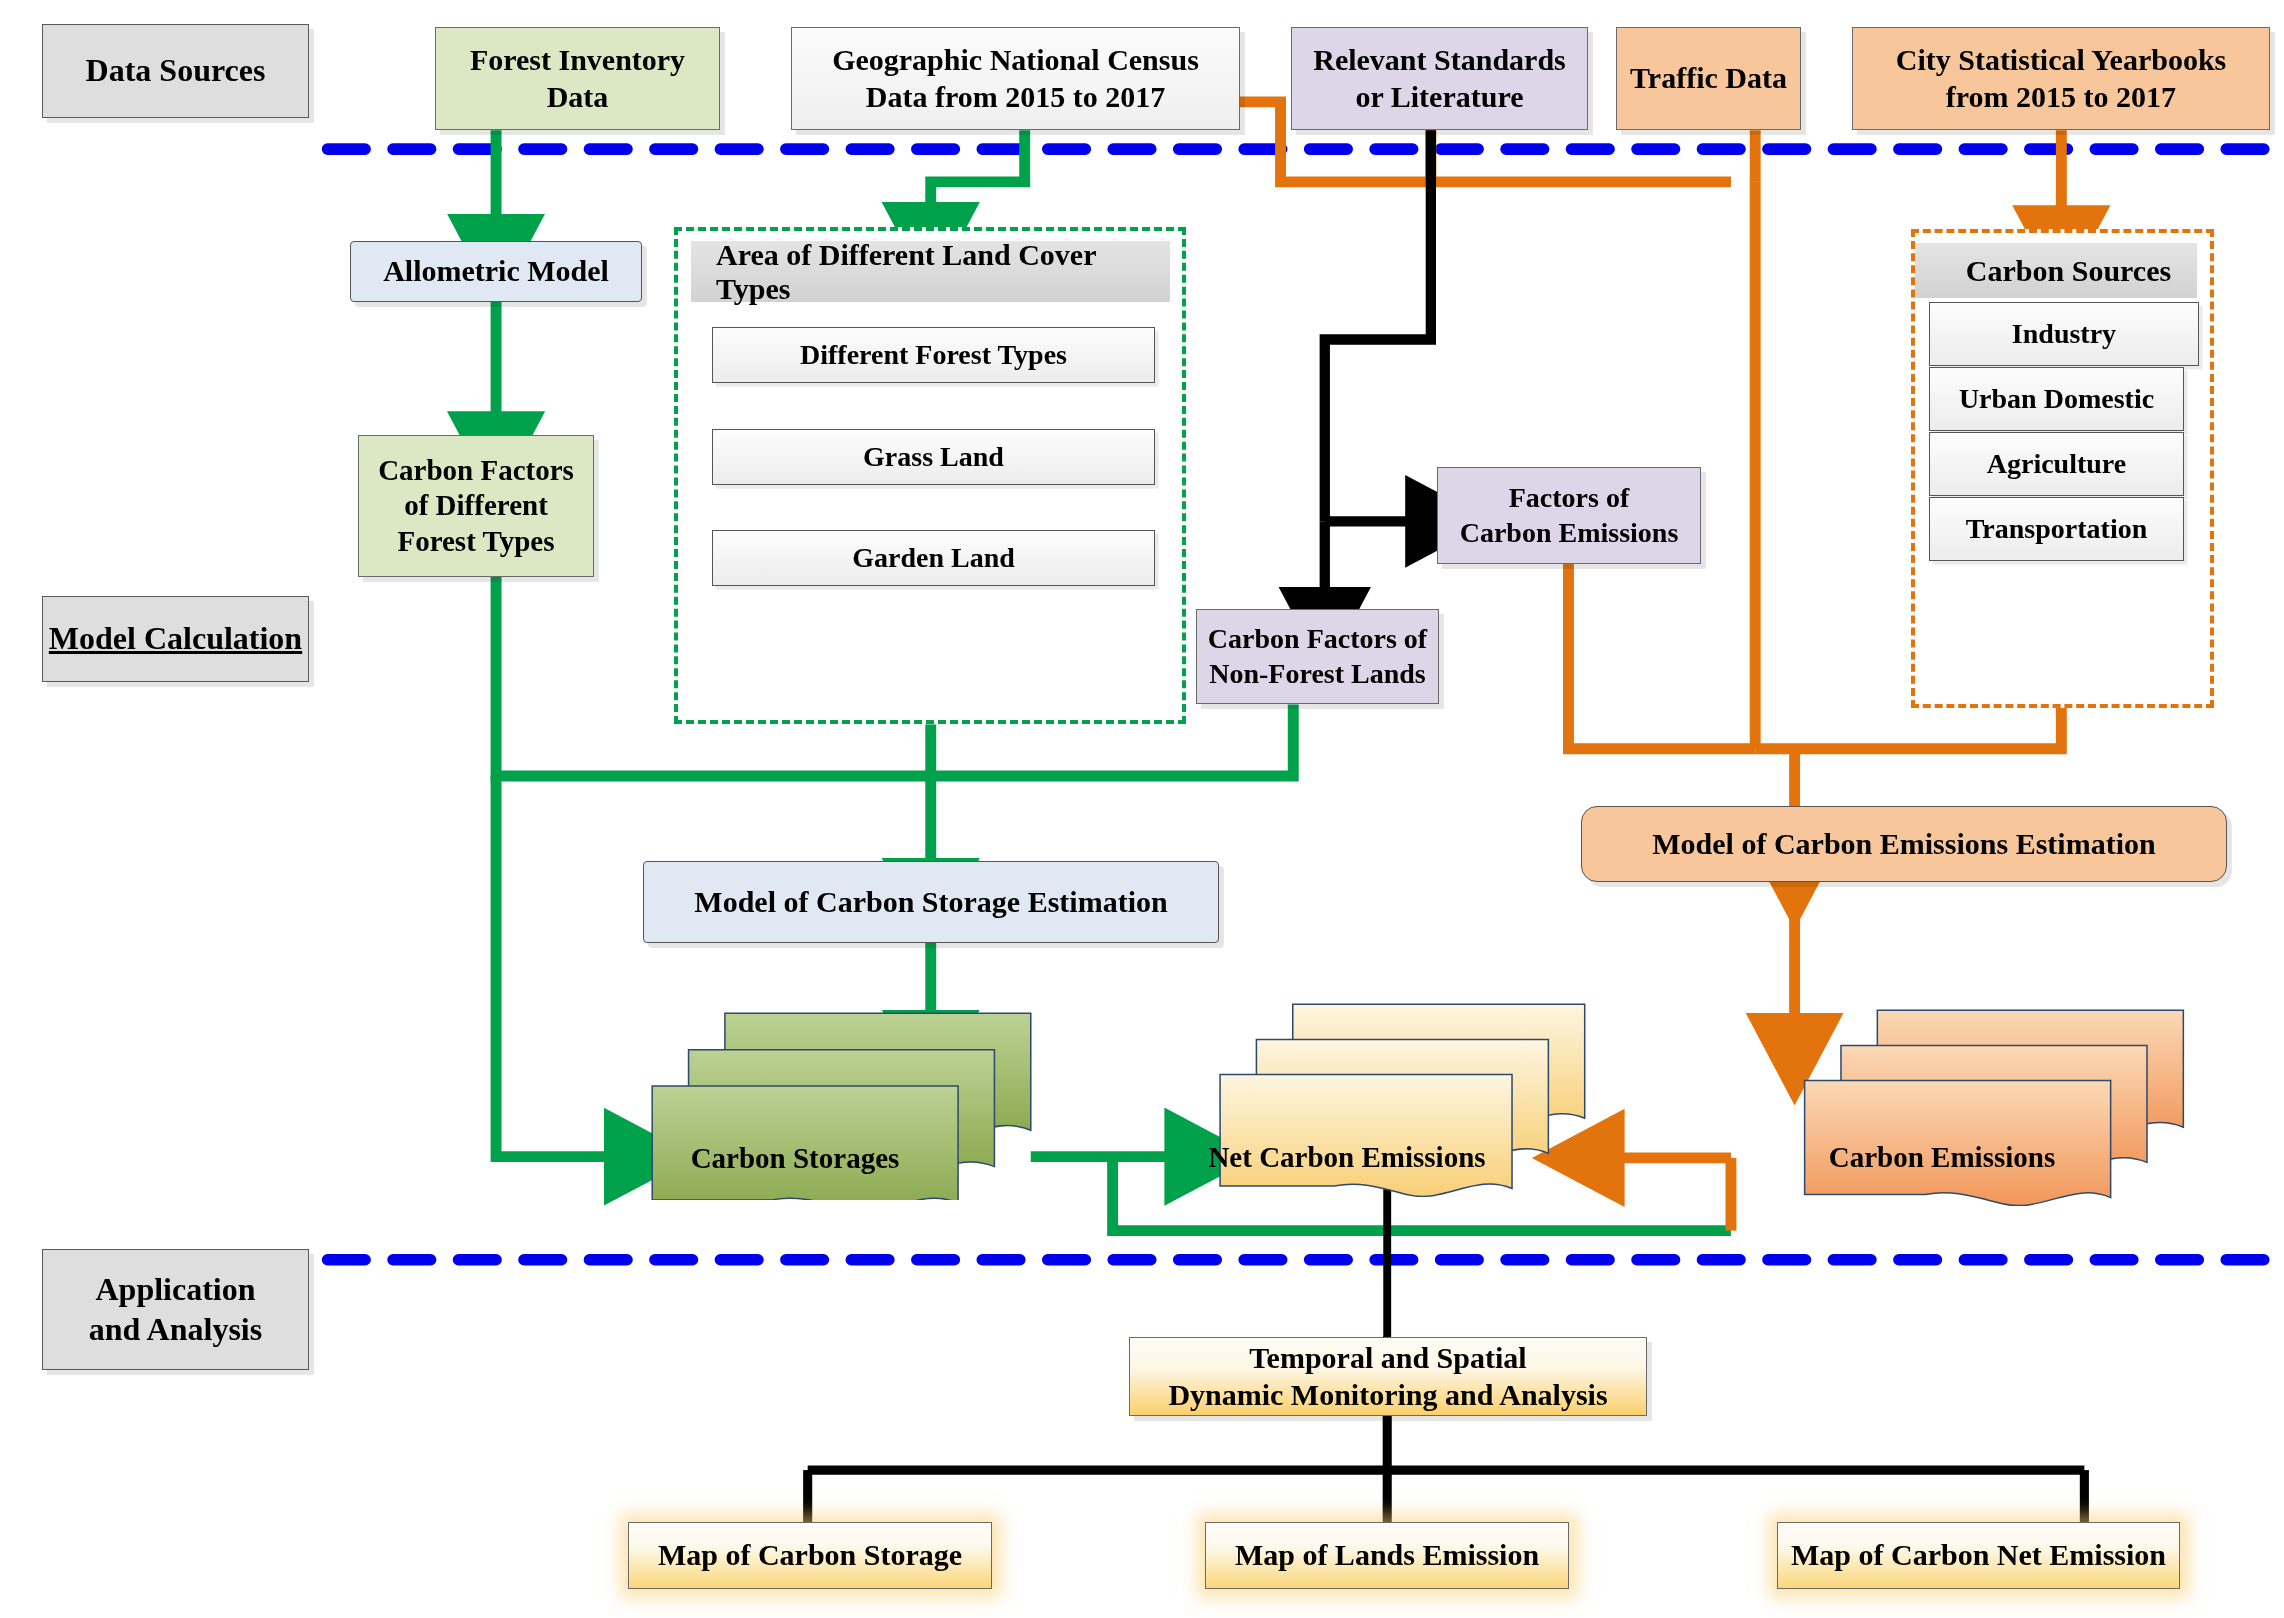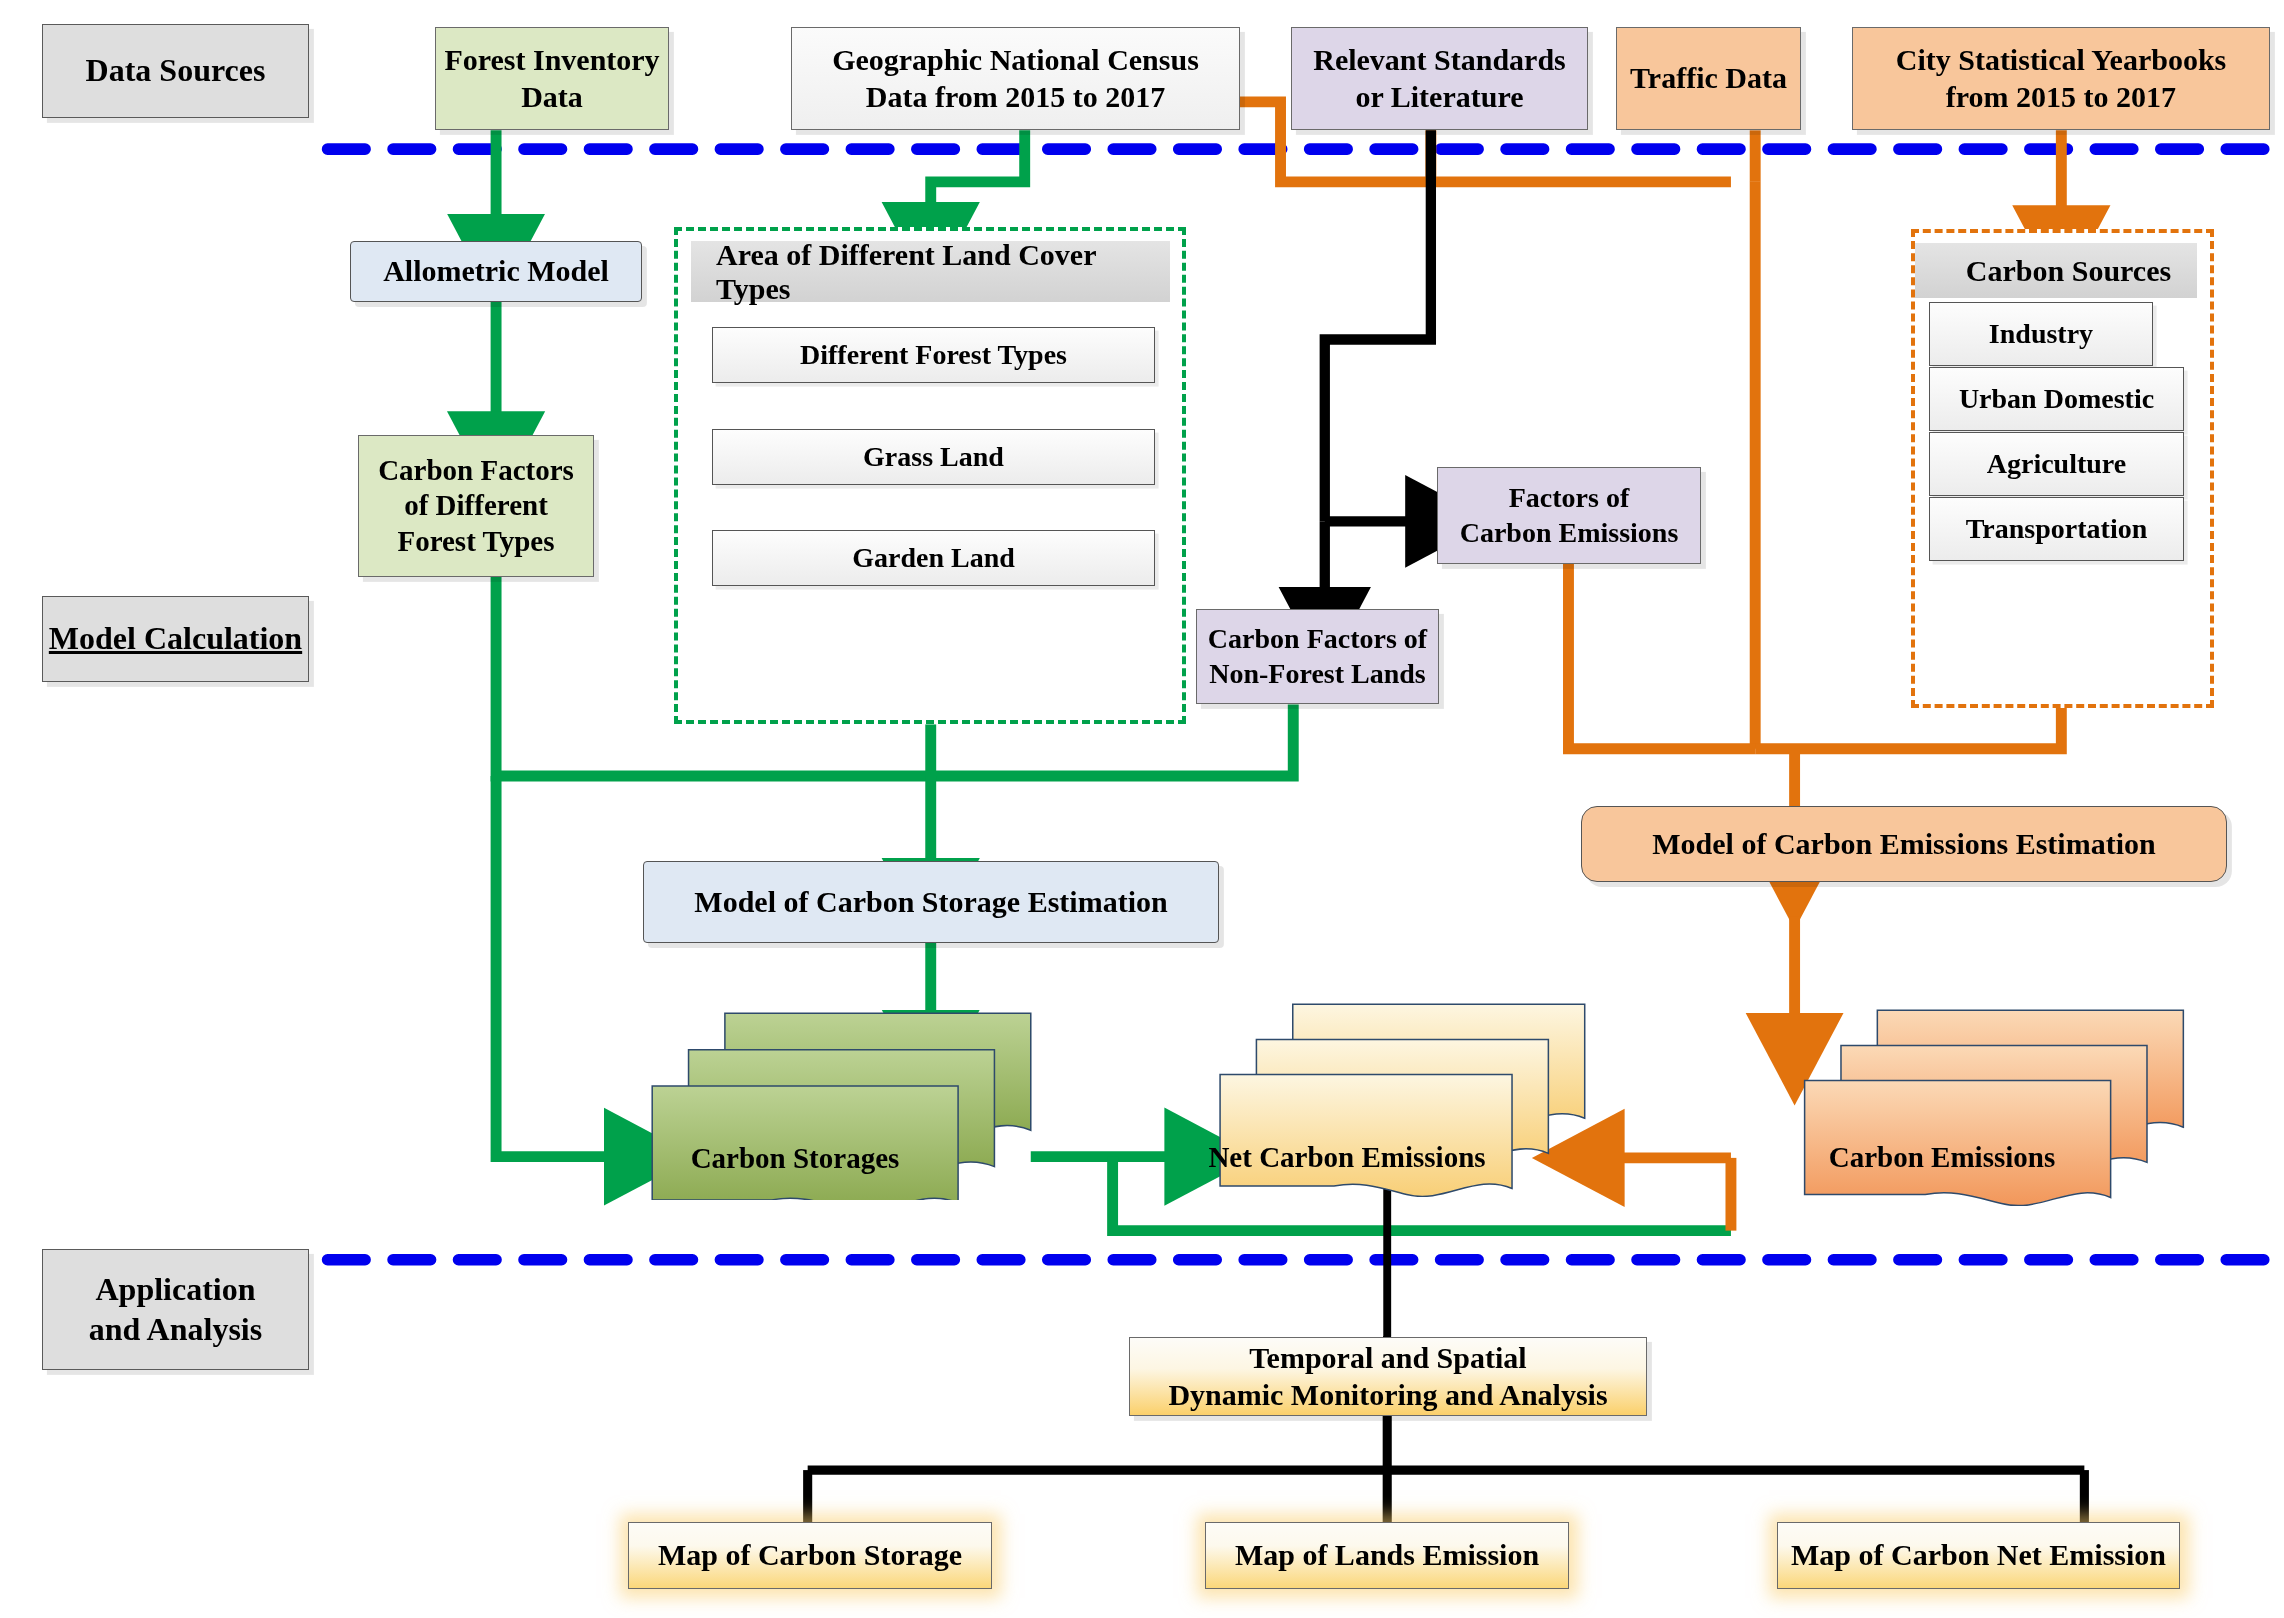--- a/index.html
+++ b/index.html
@@ -143,21 +143,21 @@
 
   <div class="node stagebox shadow" style="left:42px;top:596px;width:267px;height:86px;text-decoration:underline;">
     <span>Model Calculation</span>
   </div>
 
   <div class="node stagebox shadow" style="left:42px;top:1249px;width:267px;height:121px;white-space:pre-line;">
     <span>Application
 and Analysis</span>
   </div>
 
-  <div class="node src-green shadow" style="left:435px;top:27px;width:234px;height:103px;white-space:pre-line;">
+  <div class="node src-green shadow" style="left:435px;top:27px;width:285px;height:103px;white-space:pre-line;">
     <span>Forest Inventory
 Data</span>
   </div>
 
   <div class="node src-white shadow" style="left:791px;top:27px;width:449px;height:103px;white-space:pre-line;">
     <span>Geographic National Census
 Data from  2015 to 2017</span>
   </div>
 
   <div class="node src-purple shadow" style="left:1291px;top:27px;width:297px;height:103px;white-space:pre-line;">
@@ -205,21 +205,21 @@
 
   <div class="node factor-purple shadow" style="left:1437px;top:467px;width:264px;height:97px;white-space:pre-line;">
     <span>Factors of
 Carbon Emissions</span>
   </div>
 
   <div class="group orange" style="left:1911px;top:229px;width:303px;height:479px;"></div>
   <div class="group-header" style="left:1915px;top:243px;width:282px;height:55px;">
     <span>Carbon Sources</span>
   </div>
-  <div class="sub-item" style="left:1929px;top:302px;width:224px;height:64px;">
+  <div class="sub-item" style="left:1929px;top:302px;width:270px;height:64px;">
     <span>Industry</span>
   </div>
   <div class="sub-item" style="left:1929px;top:367px;width:255px;height:64px;">
     <span>Urban Domestic</span>
   </div>
   <div class="sub-item" style="left:1929px;top:432px;width:255px;height:64px;">
     <span>Agriculture</span>
   </div>
   <div class="sub-item" style="left:1929px;top:497px;width:255px;height:64px;">
     <span>Transportation</span>

